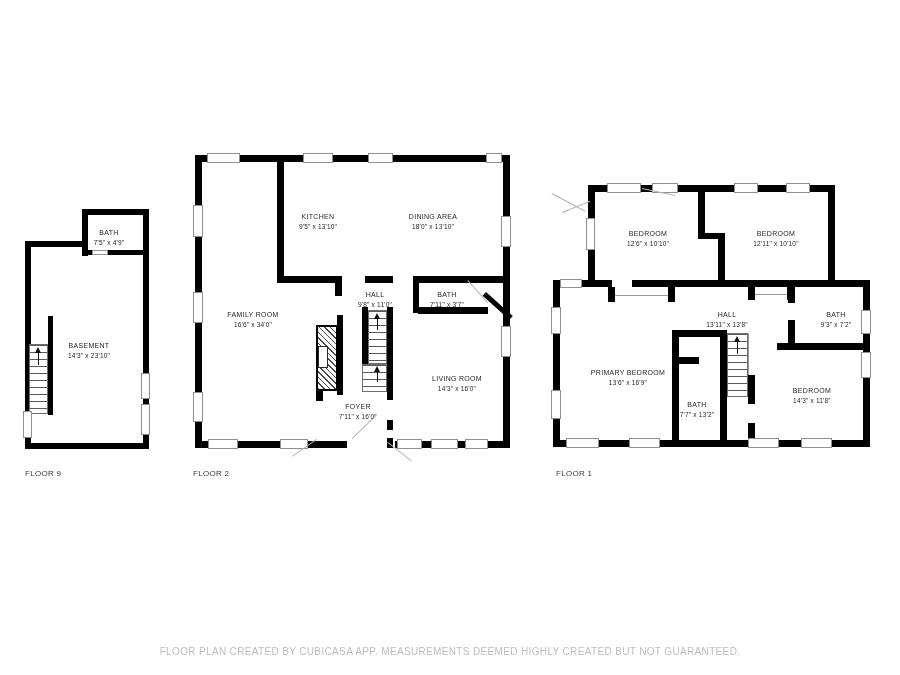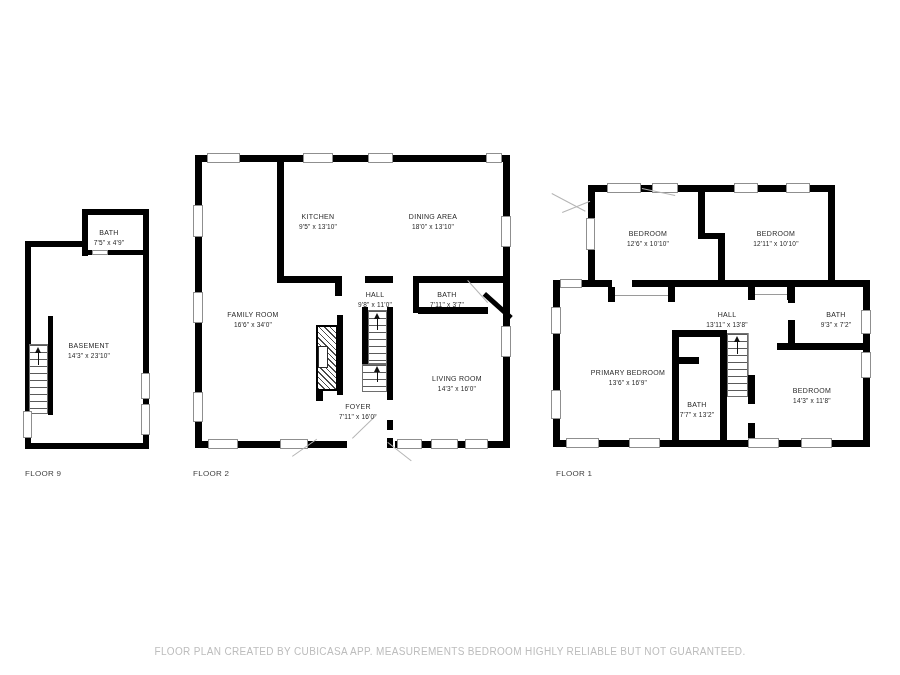--- a/index.html
+++ b/index.html
@@ -216,14 +216,14 @@
       <b>BATH</b>
       <span>7'7" x 13'2"</span>
     </div>
     <div class="rl" style="left:812px;top:395px">
       <b>BEDROOM</b>
       <span>14'3" x 11'8"</span>
     </div>
     <div class="flabel" style="left:556px;top:469px">FLOOR 1</div>
   </div>
 
-  <div class="footer">FLOOR PLAN CREATED BY CUBICASA APP. MEASUREMENTS BEDROOM HIGHLY RELIABLE BUT NOT GUARANTEED.</div>
+  <div class="footer">FLOOR PLAN CREATED BY CUBICASA APP. MEASUREMENTS DEEMED HIGHLY CREATED BUT NOT GUARANTEED.</div>
 </div>
 
 </body></html>

